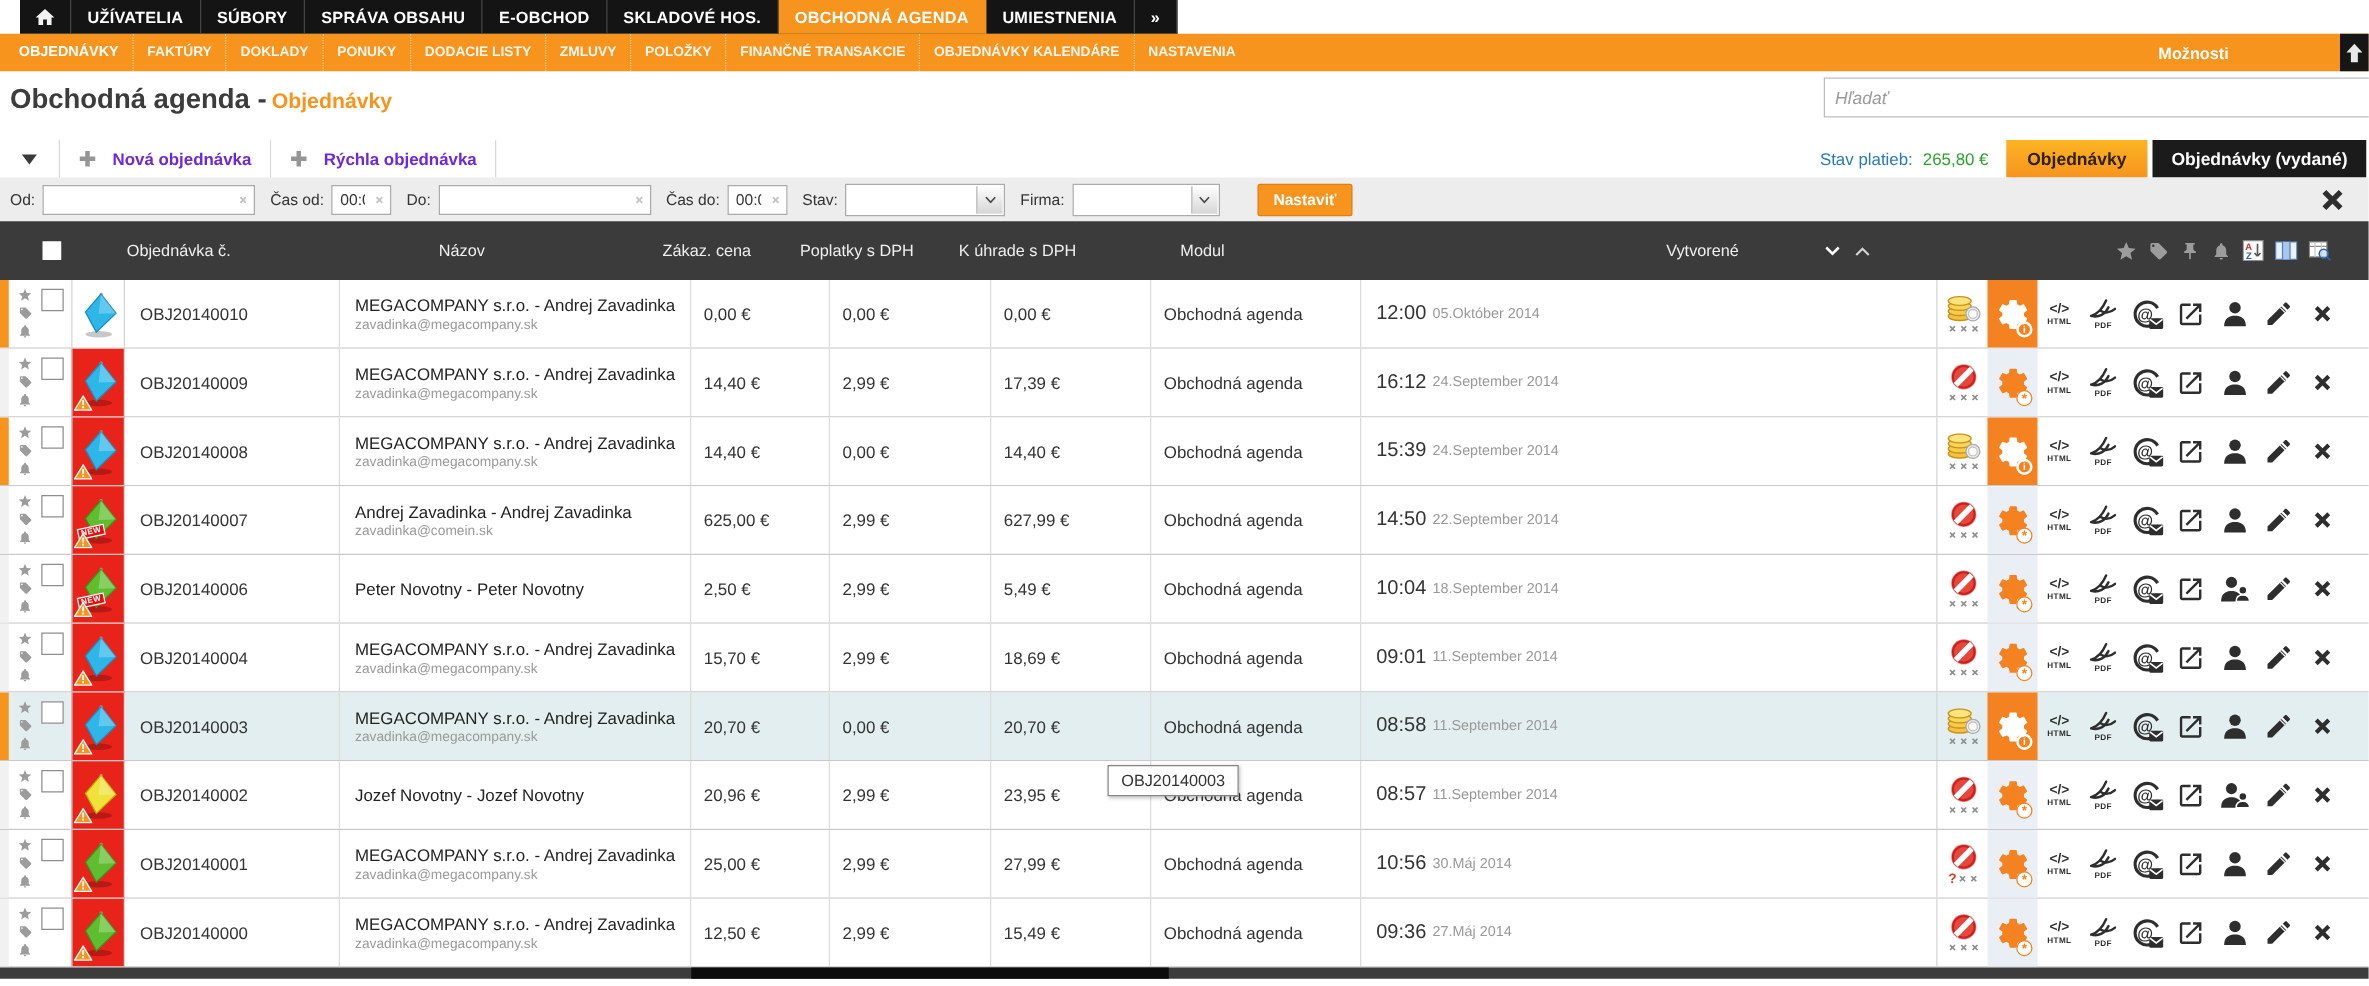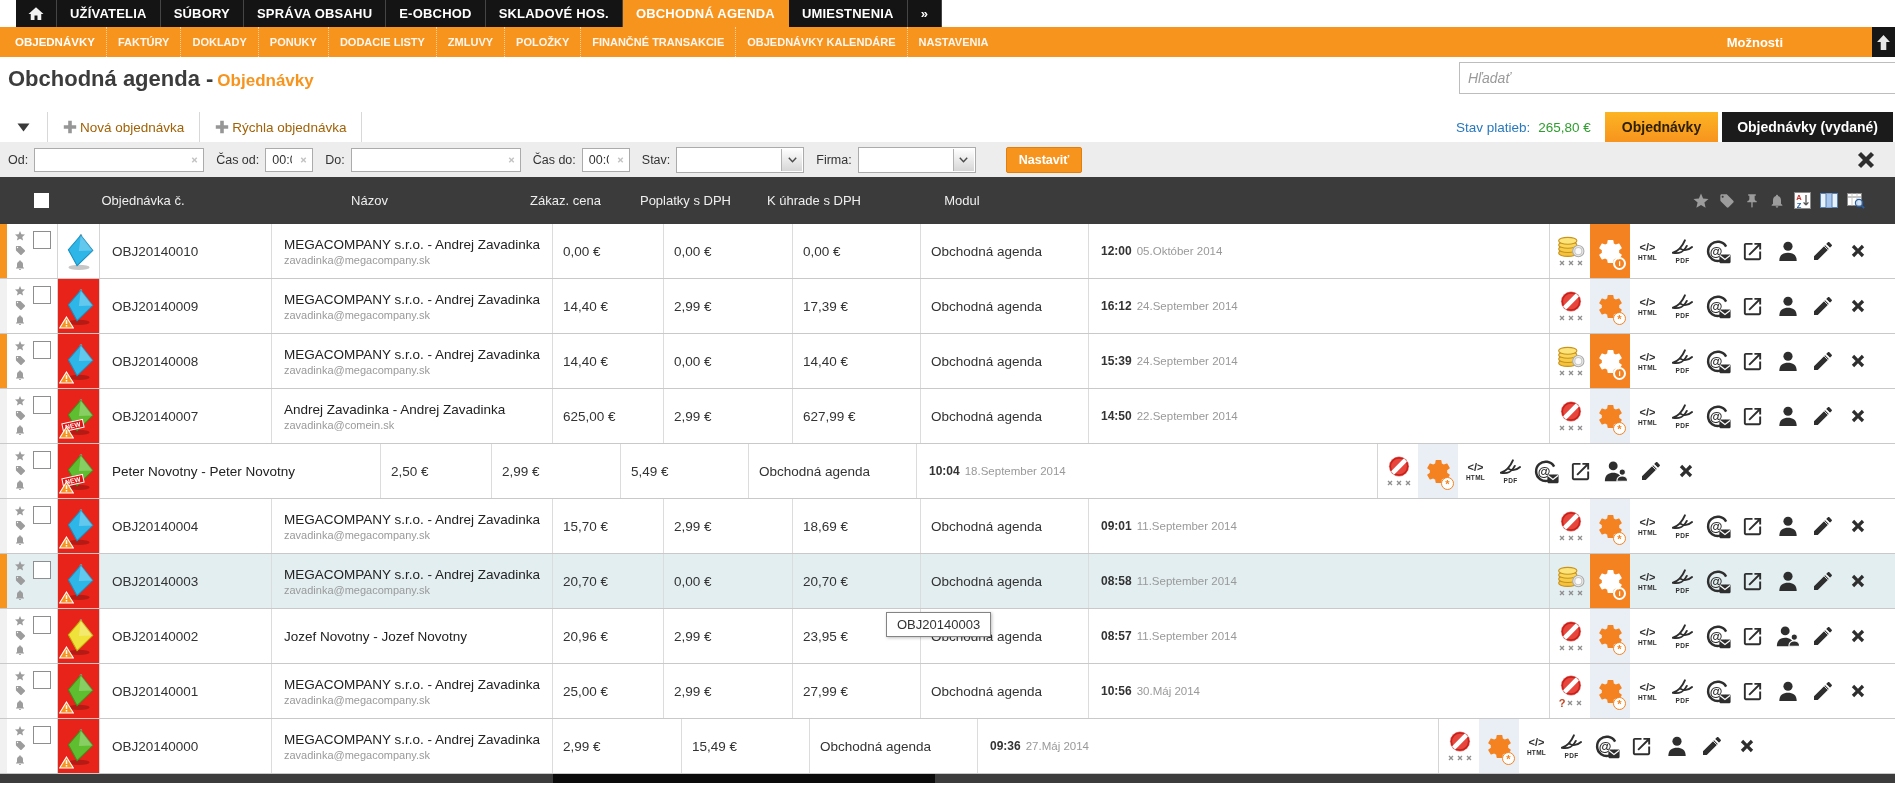--- a/index.html
+++ b/index.html
@@ -31,21 +31,21 @@
              display:flex;align-items:center;box-sizing:border-box}
   #searchbox input{flex:1;border:none;outline:none;font-style:italic;font-size:14px;color:#555;padding:0 8px;
                    font-family:inherit;background:transparent}
   #searchbox input::placeholder{color:#9A9A9A;font-style:italic}
   #searchbox .clear{width:24px;display:flex;justify-content:center;cursor:pointer}
 
   
   #toolbar-left{position:absolute;top:112px;left:0;height:30px;display:flex;align-items:stretch}
   .tb-item{display:flex;align-items:center;border-right:1px solid #D8D8D8;padding:0 15px;cursor:pointer;background:#fff}
   .tb-drop{padding:0 17px}
-  .tb-btn{gap:3px;font-size:13.5px;font-weight:normal;color:#a16207}
+  .tb-btn{gap:13px;font-size:13.5px;font-weight:bold;color:#6d28d9}
   #toolbar-right{position:absolute;top:112px;right:2px;height:30px;display:flex;align-items:center;gap:4px}
   .pay-label{color:#2878BE;font-size:13.5px}
   .pay-value{color:#2E9E2E;font-weight:normal;font-size:13.5px;margin:0 10px 0 4px}
   .btn-orange{height:30px;padding:0 17px;background:linear-gradient(#FCB423,#F7941E);border:none;color:#2E2000;
               font-weight:bold;font-size:14px;cursor:pointer;font-family:inherit}
   .btn-black{height:30px;padding:0 15px;background:#1B1B1B;border:none;color:#fff;font-weight:bold;font-size:14px;
              cursor:pointer;font-family:inherit}
 
   
   #filterbar{position:absolute;top:142px;left:0;right:0;height:35px;background:#EDEDED;display:flex;align-items:center;
@@ -96,21 +96,21 @@
           display:flex;align-items:center;justify-content:center}
   .c-flag.red{background:#E8231A}
   .c-order{width:172px;display:flex;align-items:center;padding-left:12px;font-size:13.5px;color:#333;border-right:1px solid #DCDCDC}
   .c-name{width:281px;display:flex;flex-direction:column;justify-content:center;padding-left:12px;border-right:1px solid #DCDCDC}
   .c-name .nm{font-size:13.5px;color:#222}
   .c-name .em{font-size:11px;color:#9A9A9A;margin-top:2px}
   .c-money{display:flex;align-items:center;padding-left:10px;font-size:13.5px;color:#333;border-right:1px solid #DCDCDC}
   .c-price{width:111px}.c-fees{width:129px}.c-due{width:128px}
   .c-module{width:168px;display:flex;align-items:center;padding-left:10px;font-size:13.5px;color:#333;border-right:1px solid #DCDCDC}
   .c-created{width:460px;display:flex;align-items:center;padding-left:12px}
-  .c-created .tm{font-size:12px;font-weight:bold;color:#333}
+  .c-created .tm{font-size:16px;font-weight:normal;color:#333}
   .c-created .dt{font-size:11.5px;color:#999;margin-left:5px}
   .c-actions{width:346px;display:flex;align-items:center;border-left:1px solid #D5D5D5}
   .a-pay{width:38px;display:flex;flex-direction:column;align-items:center;justify-content:center;margin-left:2px;cursor:pointer}
   .a-pay .marks{display:flex;align-items:center;gap:1px;margin-top:1px}
   .mark-q{font-size:11px;font-weight:bold;color:#C2451E;line-height:1}
   .a-gear{width:40px;height:54px;display:flex;align-items:center;justify-content:center;position:relative;cursor:pointer}
   .a-gear.orange{background:#F58220}
   .a-gear.light{background:#E9EFF5}
   .gear-badge{position:absolute;right:4px;bottom:8px;width:13px;height:13px;border-radius:50%;display:flex;
               align-items:center;justify-content:center;font-weight:bold;box-sizing:border-box}
@@ -277,20 +277,35 @@
   <div id="thead">
       <div class="th th-left">
         <span class="th-check"></span>
       </div>
       <div class="th th-order">Objednávka č.</div>
       <div class="th th-name">Názov</div>
       <div class="th th-price">Zákaz. cena</div>
       <div class="th th-fees">Poplatky s DPH</div>
       <div class="th th-due">K úhrade s DPH</div>
       <div class="th th-module">Modul</div>
+      <div class="th th-created">
+        <span class="lbl">Vytvorené</span>
+        <span class="sorts">
+          <span>
+            <svg width="12" height="8" viewBox="0 0 12 8">
+              <path d="M1 1 L6 6 L11 1" stroke="#FFFFFF" stroke-width="2" fill="none"></path>
+            </svg>
+          </span>
+          <span>
+            <svg width="12" height="8" viewBox="0 0 12 8">
+              <path d="M1 7 L6 2 L11 7" stroke="#D2D2D2" stroke-width="1.7" fill="none"></path>
+            </svg>
+          </span>
+        </span>
+      </div>
       <div class="th-icons">
         <span>
           <svg width="18" height="18" viewBox="0 0 24 24">
             <path d="M12 17.27 L18.18 21 L16.54 13.97 L22 9.24 L14.81 8.63 L12 2 L9.19 8.63 L2 9.24 L7.46 13.97 L5.82 21 Z" fill="#9C9C9C"></path>
           </svg>
         </span>
         <span>
           <svg width="16" height="16" viewBox="0 0 24 24">
             <path d="M21.41 11.58l-9-9C12.05 2.22 11.55 2 11 2H4c-1.1 0-2 .9-2 2v7c0 .55.22 1.05.59 1.42l9 9c.36.36.86.58 1.41.58.55 0 1.05-.22 1.41-.59l7-7c.37-.36.59-.86.59-1.41 0-.55-.23-1.06-.59-1.42zM5.5 7C4.67 7 4 6.33 4 5.5S4.67 4 5.5 4 7 4.67 7 5.5 6.33 7 5.5 7z" fill="#9C9C9C"></path>
           </svg>
@@ -887,20 +902,21 @@
           </span>
           <span class="new-badge">NEW</span>
           <span class="warn">
             <svg width="15" height="13" viewBox="0 0 14 12">
               <path d="M7 0.8 L13.4 11.2 L0.6 11.2 Z" fill="#F7941E" stroke="#FFF" stroke-width="1"></path>
               <rect x="6.3" y="3.8" width="1.4" height="3.6" fill="#fff"></rect>
               <rect x="6.3" y="8.3" width="1.4" height="1.5" fill="#fff"></rect>
             </svg>
           </span>
         </div>
+        <div class="c c-order">OBJ20140006</div>
         <div class="c c-name">
           <span class="nm">Peter Novotny - Peter Novotny</span>
         </div>
         <div class="c c-price c-money">2,50 €</div>
         <div class="c c-fees c-money">2,99 €</div>
         <div class="c c-due c-money">5,49 €</div>
         <div class="c c-module">Obchodná agenda</div>
         <div class="c c-created">
           <span class="tm">10:04</span>
           <span class="dt">18.September 2014</span>
@@ -1538,20 +1554,21 @@
               <rect x="6.3" y="3.8" width="1.4" height="3.6" fill="#fff"></rect>
               <rect x="6.3" y="8.3" width="1.4" height="1.5" fill="#fff"></rect>
             </svg>
           </span>
         </div>
         <div class="c c-order">OBJ20140000</div>
         <div class="c c-name">
           <span class="nm">MEGACOMPANY s.r.o. - Andrej Zavadinka</span>
           <span class="em">zavadinka@megacompany.sk</span>
         </div>
+        <div class="c c-price c-money">12,50 €</div>
         <div class="c c-fees c-money">2,99 €</div>
         <div class="c c-due c-money">15,49 €</div>
         <div class="c c-module">Obchodná agenda</div>
         <div class="c c-created">
           <span class="tm">09:36</span>
           <span class="dt">27.Máj 2014</span>
         </div>
         <div class="c c-actions">
           <div class="a-pay">
             <svg width="24" height="23" viewBox="0 0 24 24">

